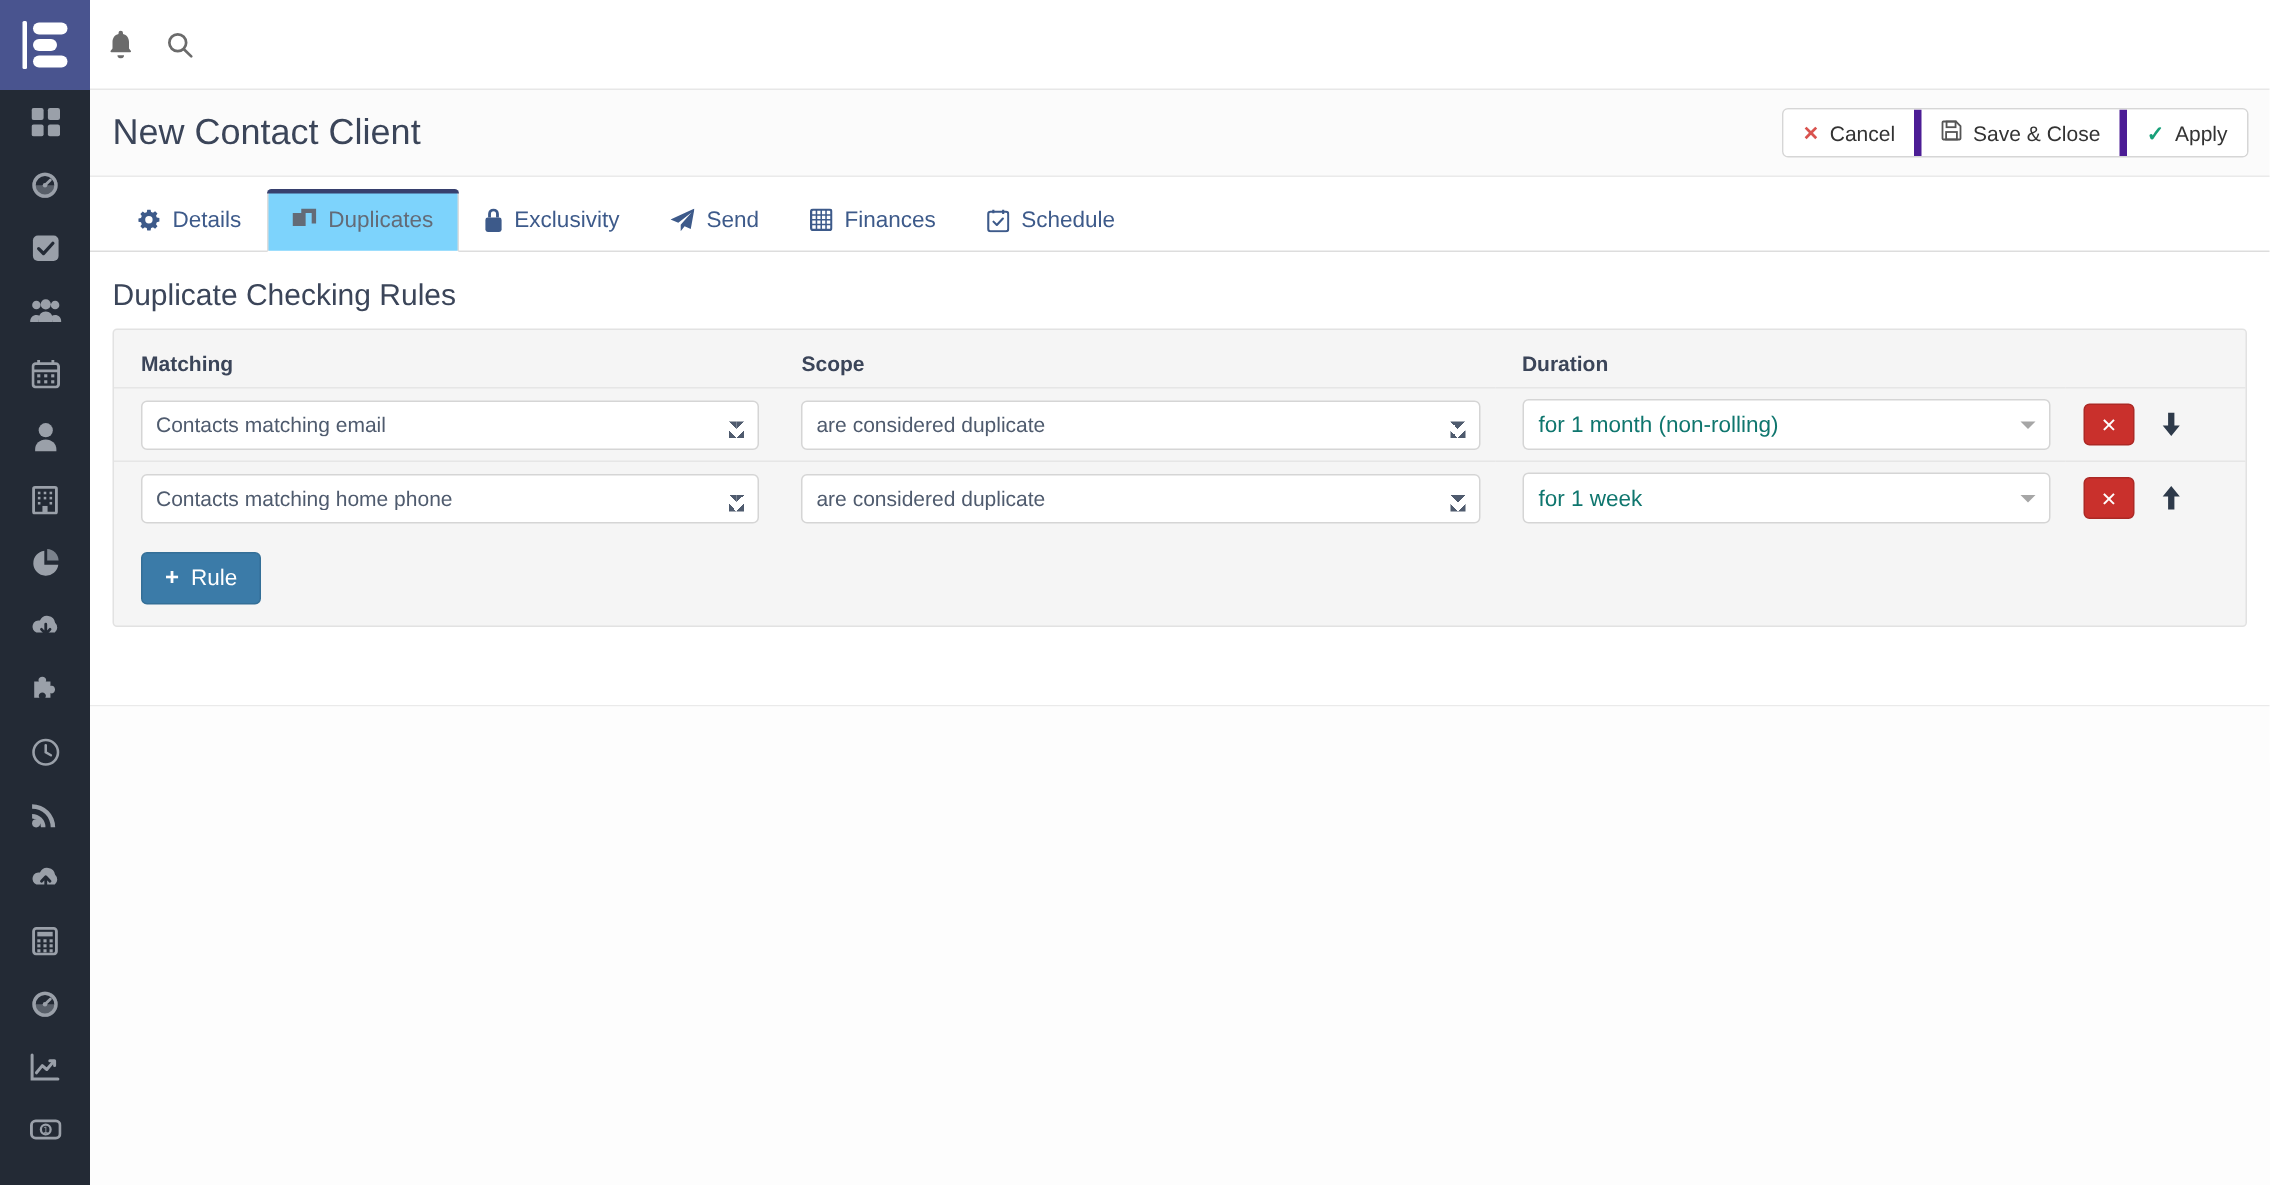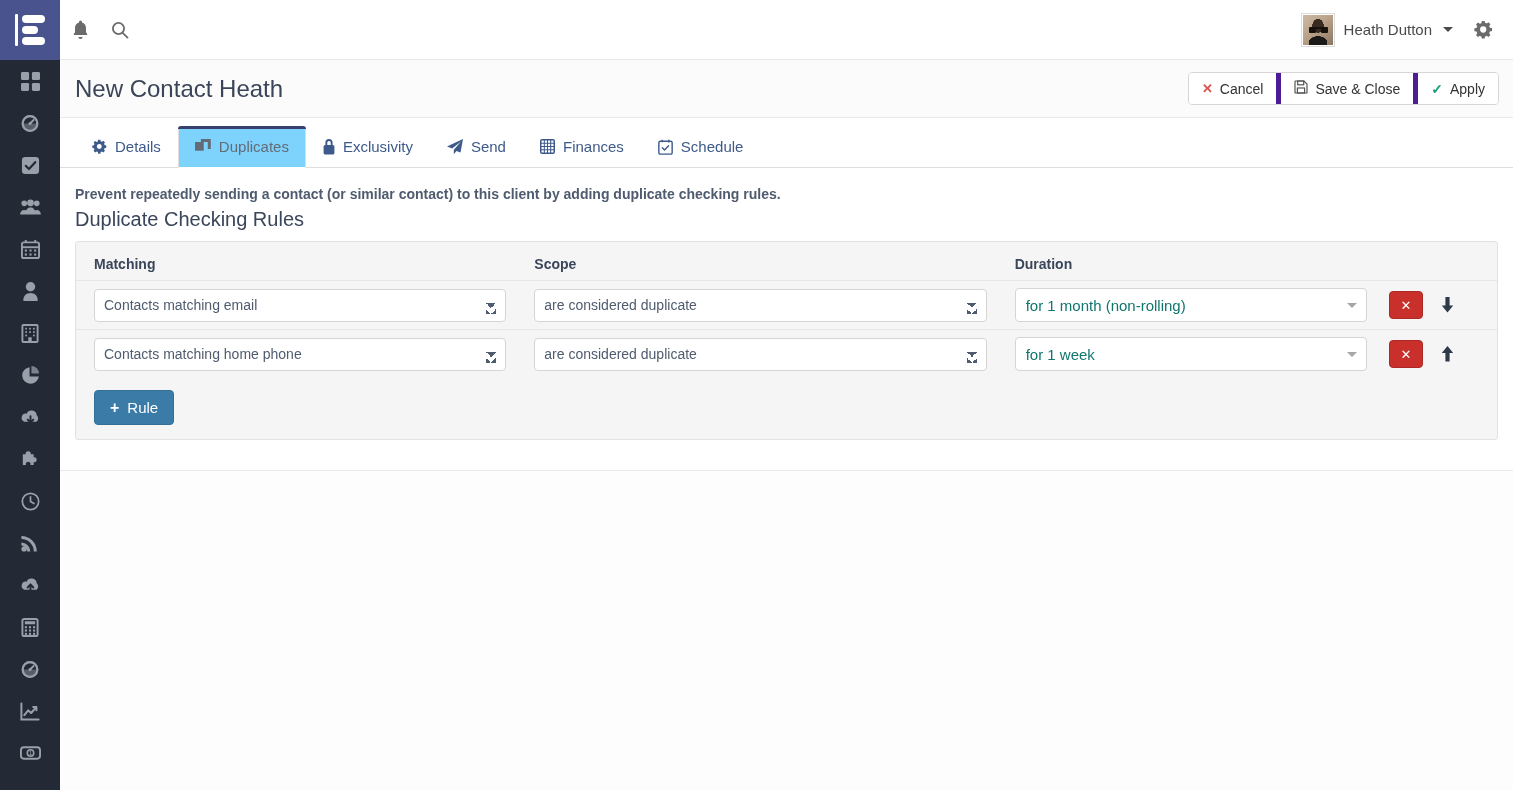--- a/index.html
+++ b/index.html
@@ -302,36 +302,20 @@
     </svg>
   </div>
 
   <div class="top-icon">
     <svg width="18" height="18" viewBox="0 0 18 18" fill="none" stroke="currentColor" stroke-width="1.8">
       <circle cx="7.5" cy="7.5" r="5.6"></circle>
         <path d="M11.6 11.8 16.5 16.6" stroke-linecap="round"></path>
     </svg>
   </div>
 
-  <div class="topbar-right">
-    <div class="user-menu">
-      <div class="avatar">
-        <div class="photo">
-            <span class="glasses"></span>
-          </div>
-      </div>
-      <span class="user-name">Heath Dutton</span>
-      <span class="caret-down"></span>
-    </div>
-    <div class="gear-top">
-      <svg width="19" height="19" viewBox="0 0 20 20" fill="currentColor">
-        <path d="M19 11.5v-3l-2.3-.4a7 7 0 0 0-.7-1.7l1.3-1.9-2.1-2.1-1.9 1.3a7 7 0 0 0-1.7-.7L11.2 1h-3l-.4 2.3a7 7 0 0 0-1.7.7L4.2 2.7 2.1 4.8l1.3 1.9a7 7 0 0 0-.7 1.7L.4 8.8v3l2.3.4a7 7 0 0 0 .7 1.7l-1.3 1.9 2.1 2.1 1.9-1.3a7 7 0 0 0 1.7.7l.4 2.3h3l.4-2.3a7 7 0 0 0 1.7-.7l1.9 1.3 2.1-2.1-1.3-1.9a7 7 0 0 0 .7-1.7zM9.7 13.3a3.3 3.3 0 1 1 0-6.6 3.3 3.3 0 0 1 0 6.6z"></path>
-      </svg>
-    </div>
-  </div>
 </div>
 
 <div class="sidebar">
   <div class="side-item">
     <svg width="19" height="19" viewBox="0 0 20 20" fill="currentColor">
       <rect x="0" y="0" width="8.5" height="8.5" rx="1.5"></rect>
         <rect x="11.5" y="0" width="8.5" height="8.5" rx="1.5"></rect>
       <rect x="0" y="11.5" width="8.5" height="8.5" rx="1.5"></rect>
         <rect x="11.5" y="11.5" width="8.5" height="8.5" rx="1.5"></rect>
     </svg>
@@ -468,21 +452,21 @@
       <rect x="1" y="1" width="20" height="12" rx="3" fill="none" stroke="currentColor" stroke-width="2"></rect>
       <circle cx="11" cy="7" r="3.4" fill="none" stroke="currentColor" stroke-width="1.6"></circle>
       <text x="11" y="9.6" font-size="6" text-anchor="middle" fill="currentColor" font-family="DejaVu Sans, sans-serif">1</text>
     </svg>
   </div>
 </div>
 
 <div class="main">
 
   <div class="page-head">
-    <div class="page-title">New Contact Heath</div>
+    <div class="page-title">New Contact Client</div>
 
     <div class="btn-group">
       <button class="btn">
         <span class="ic-x">✕</span>
         <span>Cancel</span>
       </button>
       <button class="btn">
         <span class="ic-save">
           <svg width="14" height="14" viewBox="0 0 14 14" fill="none" stroke="currentColor" stroke-width="1.2">
             <path d="M1 1.6A.6.6 0 0 1 1.6 1h8.3L13 4.1v8.3a.6.6 0 0 1-.6.6H1.6a.6.6 0 0 1-.6-.6V1.6z"></path>
@@ -554,21 +538,20 @@
           <rect x="0.9" y="2.3" width="14.2" height="13.8" rx="1.6"></rect>
           <path d="M4.5.8v2.6M11.5.8v3"></path>
           <path d="M4.6 9.3 7 11.7l4.3-4.6" stroke-linecap="round" stroke-linejoin="round"></path>
         </svg>
       </span>
       <span>Schedule</span>
     </div>
   </div>
 
   <div class="content">
-    <div class="lead">Prevent repeatedly sending a contact (or similar contact) to this client by adding duplicate checking rules.</div>
     <div class="section-title">Duplicate Checking Rules</div>
 
     <div class="panel">
       <table class="rule-table">
         <thead>
           <tr>
             <th class="col-match">Matching</th>
             <th class="col-scope">Scope</th>
             <th class="col-dur">Duration</th>
             <th class="col-act"></th>

